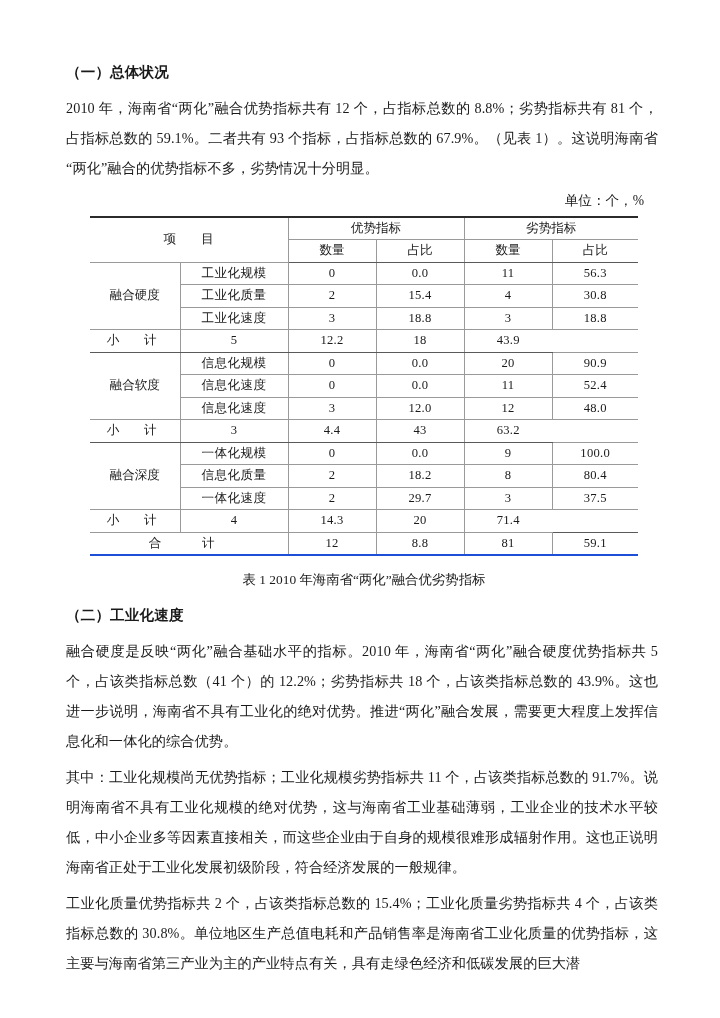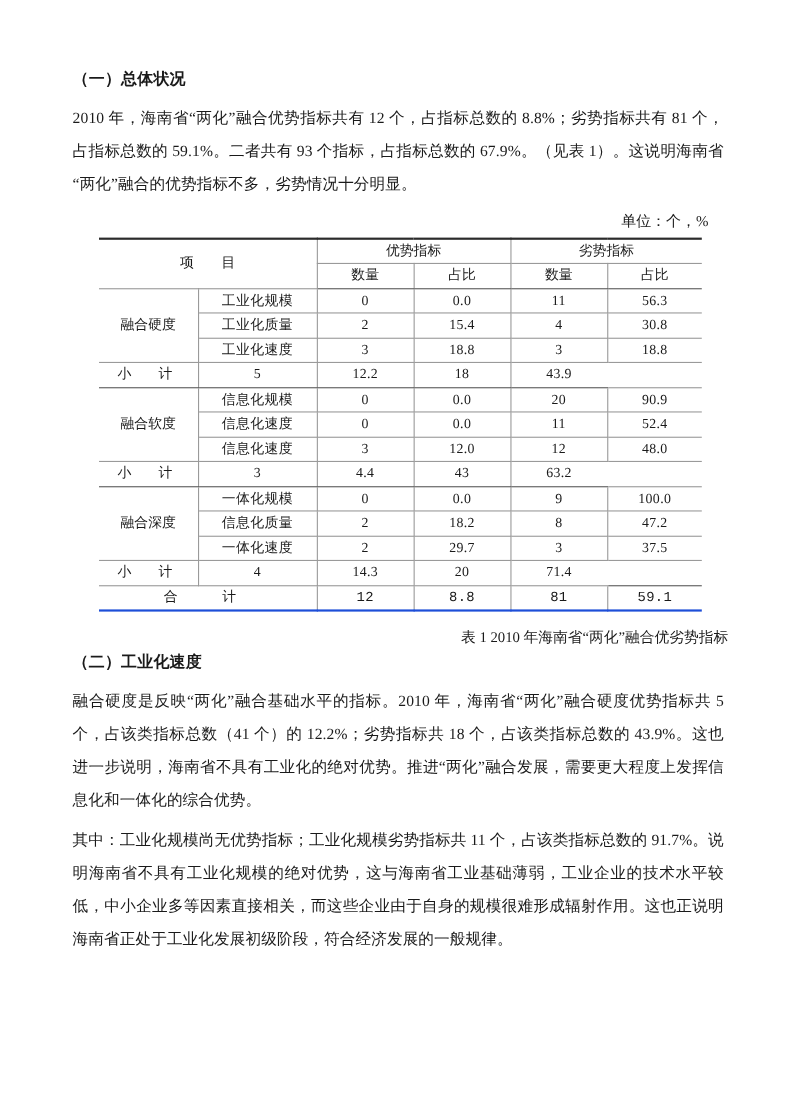--- a/index.html
+++ b/index.html
@@ -80,21 +80,20 @@
   }
   table.data-table tr.hdr-bottom > td,
   table.data-table tr.hdr-bottom > th {
     border-bottom: 1.6px solid #5a5a5a;
   }
   table.data-table tr.grp-end > td {
     border-bottom: 1.6px solid #5a5a5a;
   }
   table.data-table tr.total-row > td {
     border-top: 1.6px solid #5a5a5a;
-    font-family: Liberation Mono, monospace;
   }
   
   table.data-table td:first-child,
   table.data-table th:first-child { border-left: none; }
   table.data-table td:last-child,
   table.data-table th:last-child { border-right: none; }
   table.data-table tr:first-child > * { border-top: none; }
   table.data-table tr:last-child > * { border-bottom: none; }
 
   .cn-sub {
@@ -104,22 +103,22 @@
     letter-spacing: 6px;
     padding-left: 6px;
   }
   .spaced-item {
     letter-spacing: 14px;
     padding-left: 14px;
   }
 
   .table-caption {
     font-size: 13.4px;
-    text-align: right;
-    margin: 13px 0 1px 0;
+    text-align: center;
+    margin: 13px 0 14px 0;
     line-height: 22px;
   }
   .numsp { letter-spacing: 0.3px; }
 </style>
 </head>
 <body>
 
 <div class="page">
   <div class="doc-body">
 
@@ -219,21 +218,21 @@
           <td class="numsp">0</td>
           <td class="numsp">0.0</td>
           <td class="numsp">9</td>
           <td class="numsp">100.0</td>
         </tr>
         <tr>
           <td class="cn-sub">信息化质量</td>
           <td class="numsp">2</td>
           <td class="numsp">18.2</td>
           <td class="numsp">8</td>
-          <td class="numsp">47.2</td>
+          <td class="numsp">80.4</td>
         </tr>
         <tr>
           <td class="cn-sub">一体化速度</td>
           <td class="numsp">2</td>
           <td class="numsp">29.7</td>
           <td class="numsp">3</td>
           <td class="numsp">37.5</td>
         </tr>
         <tr>
           <td class="spaced2">小　计</td>
@@ -254,15 +253,16 @@
     </table>
 
     <div class="table-caption">表 1  2010 年海南省“两化”融合优劣势指标</div>
 
     <h2 class="section-heading sec-gap">（二）工业化速度</h2>
 
     <p class="para">融合硬度是反映“两化”融合基础水平的指标。2010 年，海南省“两化”融合硬度优势指标共 5 个，占该类指标总数（41 个）的 12.2%；劣势指标共 18 个，占该类指标总数的 43.9%。这也进一步说明，海南省不具有工业化的绝对优势。推进“两化”融合发展，需要更大程度上发挥信息化和一体化的综合优势。</p>
 
     <p class="para">其中：工业化规模尚无优势指标；工业化规模劣势指标共 11 个，占该类指标总数的 91.7%。说明海南省不具有工业化规模的绝对优势，这与海南省工业基础薄弱，工业企业的技术水平较低，中小企业多等因素直接相关，而这些企业由于自身的规模很难形成辐射作用。这也正说明海南省正处于工业化发展初级阶段，符合经济发展的一般规律。</p>
 
+    <p class="para">工业化质量优势指标共 2 个，占该类指标总数的 15.4%；工业化质量劣势指标共 4 个，占该类指标总数的 30.8%。单位地区生产总值电耗和产品销售率是海南省工业化质量的优势指标，这主要与海南省第三产业为主的产业特点有关，具有走绿色经济和低碳发展的巨大潜</p>
 
   </div>
 </div>
 
 </body></html>

